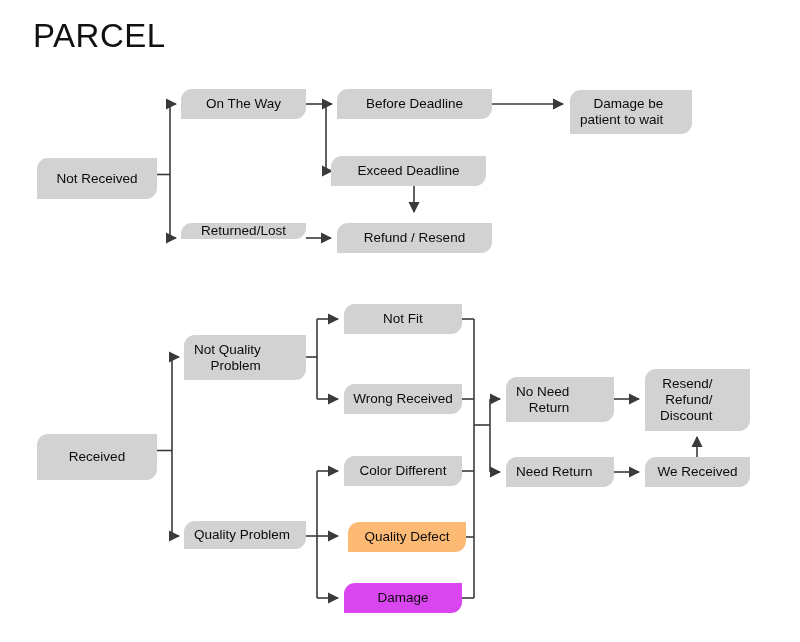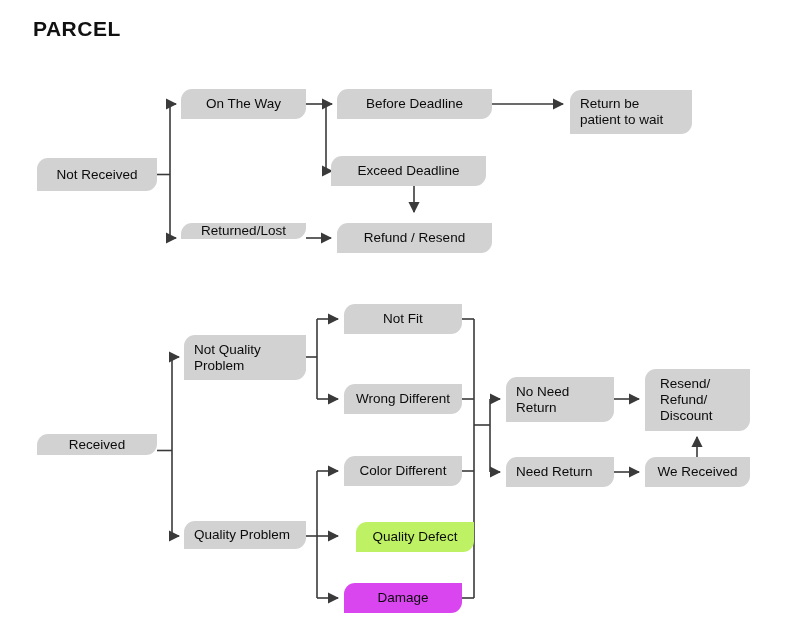--- a/index.html
+++ b/index.html
@@ -12,43 +12,43 @@
     width: 800px;
     height: 642px;
     background: #ffffff;
     overflow: hidden;
     font-family: "Liberation Sans", sans-serif;
   }
   #title {
     position: absolute;
     left: 33px;
     top: 17px;
-    font-size: 21px;
+    font-size: 33px;
     letter-spacing: 0.5px;
     color: #111111;
-    font-weight: 700;
+    font-weight: 400;
     white-space: nowrap;
   }
   svg.wires {
     position: absolute;
     left: 0;
     top: 0;
     width: 800px;
     height: 642px;
     pointer-events: none;
   }
   .node {
     position: absolute;
     box-sizing: border-box;
     background: #d2d2d2;
     color: #0b0b0b;
     display: flex;
     align-items: center;
     justify-content: center;
-    text-align: left;
+    text-align: right;
     font-size: 13.5px;
     line-height: 16px;
     border-radius: 11px 0px 11px 0px;
     padding: 0 6px;
     white-space: pre-line;
   }
   .node.align-left {
     justify-content: flex-start;
     padding-left: 10px;
   }
@@ -114,36 +114,36 @@
 
       <path d="M 614 399 L 639 399" marker-end="url(#arrow)"></path>
 
       <path d="M 614 472 L 639 472" marker-end="url(#arrow)"></path>
 
       <path d="M 697 457 L 697 437" marker-end="url(#arrow)"></path>
 
     </g>
   </svg>
 
-<div class="node" style="left: 37px; top: 158px; width: 120px; height: 33px; background: rgb(210, 210, 210); color: rgb(11, 11, 11);">Not Received</div>
+<div class="node" style="left: 37px; top: 158px; width: 120px; height: 41px; background: rgb(210, 210, 210); color: rgb(11, 11, 11);">Not Received</div>
     <div class="node" style="left: 181px; top: 89px; width: 125px; height: 30px; background: rgb(210, 210, 210); color: rgb(11, 11, 11);">On The Way</div>
     <div class="node" style="left: 181px; top: 223px; width: 125px; height: 16px; background: rgb(210, 210, 210); color: rgb(11, 11, 11);">Returned/Lost</div>
     <div class="node" style="left: 337px; top: 89px; width: 155px; height: 30px; background: rgb(210, 210, 210); color: rgb(11, 11, 11);">Before Deadline</div>
     <div class="node" style="left: 331px; top: 156px; width: 155px; height: 30px; background: rgb(210, 210, 210); color: rgb(11, 11, 11);">Exceed Deadline</div>
     <div class="node" style="left: 337px; top: 223px; width: 155px; height: 30px; background: rgb(210, 210, 210); color: rgb(11, 11, 11);">Refund / Resend</div>
-    <div class="node align-left" style="left: 570px; top: 90px; width: 122px; height: 44px; background: rgb(210, 210, 210); color: rgb(11, 11, 11);">Return be
+    <div class="node align-left" style="left: 570px; top: 90px; width: 122px; height: 44px; background: rgb(210, 210, 210); color: rgb(11, 11, 11);">Damage be
 patient to wait</div>
-    <div class="node" style="left: 37px; top: 434px; width: 120px; height: 21px; background: rgb(210, 210, 210); color: rgb(11, 11, 11);">Received</div>
+    <div class="node" style="left: 37px; top: 434px; width: 120px; height: 46px; background: rgb(210, 210, 210); color: rgb(11, 11, 11);">Received</div>
     <div class="node align-left" style="left: 184px; top: 335px; width: 122px; height: 45px; background: rgb(210, 210, 210); color: rgb(11, 11, 11);">Not Quality
 Problem</div>
     <div class="node align-left" style="left: 184px; top: 521px; width: 122px; height: 28px; background: rgb(210, 210, 210); color: rgb(11, 11, 11);">Quality Problem</div>
     <div class="node" style="left: 344px; top: 304px; width: 118px; height: 30px; background: rgb(210, 210, 210); color: rgb(11, 11, 11);">Not Fit</div>
-    <div class="node" style="left: 344px; top: 384px; width: 118px; height: 30px; background: rgb(210, 210, 210); color: rgb(11, 11, 11);">Wrong Different</div>
+    <div class="node" style="left: 344px; top: 384px; width: 118px; height: 30px; background: rgb(210, 210, 210); color: rgb(11, 11, 11);">Wrong Received</div>
     <div class="node" style="left: 344px; top: 456px; width: 118px; height: 30px; background: rgb(210, 210, 210); color: rgb(11, 11, 11);">Color Different</div>
-    <div class="node" style="left: 356px; top: 522px; width: 118px; height: 30px; background: #bef264; color: rgb(11, 11, 11);">Quality Defect</div>
+    <div class="node" style="left: 348px; top: 522px; width: 118px; height: 30px; background: #fdba74; color: rgb(11, 11, 11);">Quality Defect</div>
     <div class="node" style="left: 344px; top: 583px; width: 118px; height: 30px; background: #d946ef; color: rgb(11, 11, 11);">Damage</div>
     <div class="node align-left" style="left: 506px; top: 377px; width: 108px; height: 45px; background: rgb(210, 210, 210); color: rgb(11, 11, 11);">No Need
 Return</div>
     <div class="node align-left" style="left: 506px; top: 457px; width: 108px; height: 30px; background: rgb(210, 210, 210); color: rgb(11, 11, 11);">Need Return</div>
     <div class="node align-left" style="left: 645px; top: 369px; width: 105px; height: 62px; background: rgb(210, 210, 210); color: rgb(11, 11, 11); padding-left: 15px;">Resend/
 Refund/
 Discount</div>
     <div class="node" style="left: 645px; top: 457px; width: 105px; height: 30px; background: rgb(210, 210, 210); color: rgb(11, 11, 11);">We Received</div>
   </div>
 

